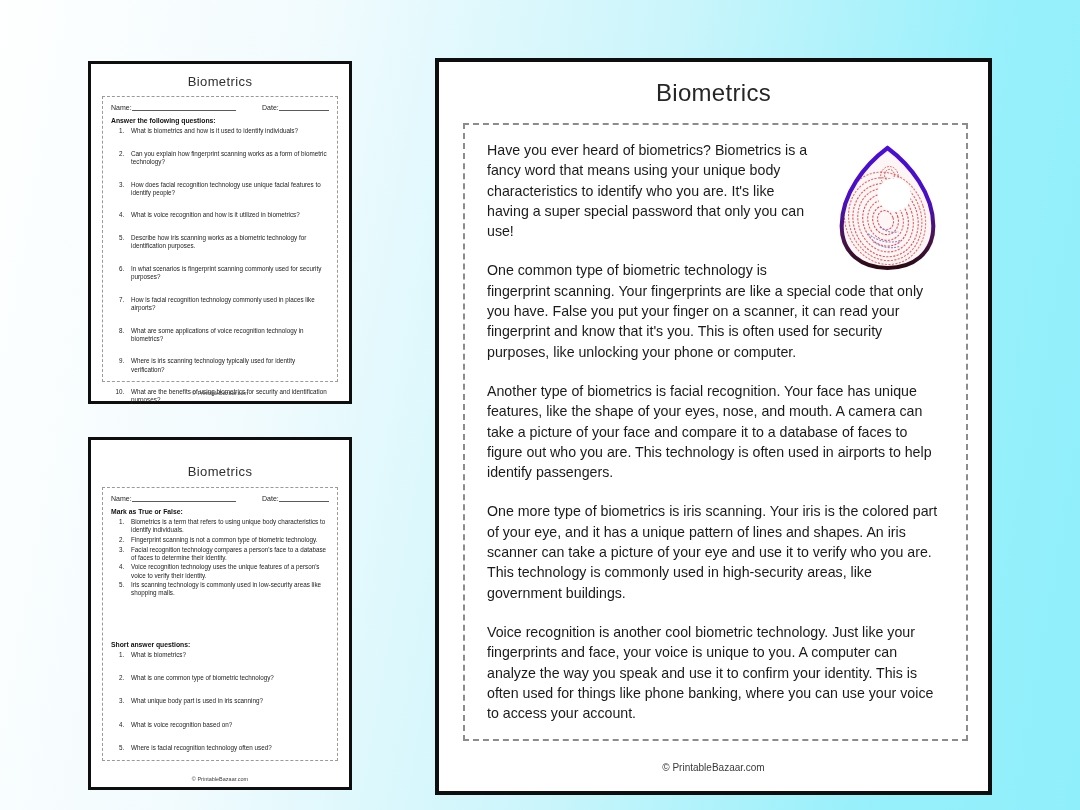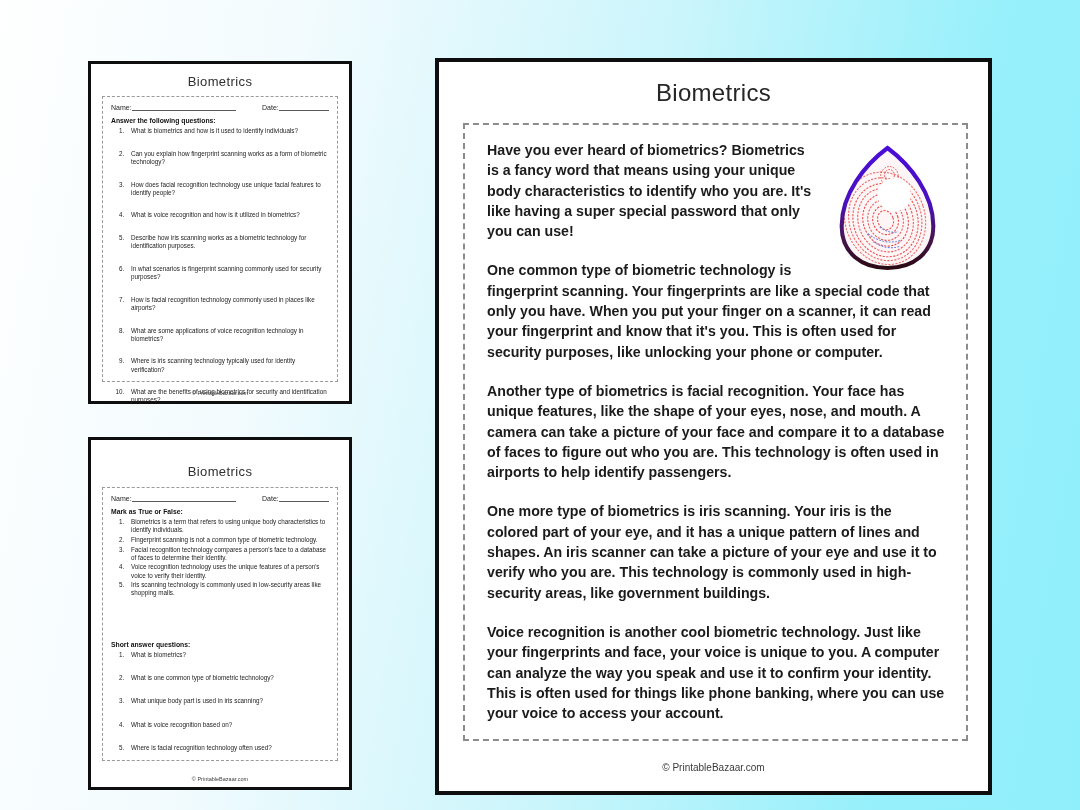--- a/index.html
+++ b/index.html
@@ -38,21 +38,21 @@
   .tf-sa-gap{height:40px;}
 
   .small-footer{position:absolute;left:0;right:0;bottom:5px;text-align:center;
     font-size:5.5px;color:#3c3c3c;}
 
   .big-title{margin:0;padding-top:17px;text-align:center;font-size:24px;font-weight:400;
     color:#262626;letter-spacing:.3px;}
   .big-box{position:absolute;top:61px;left:24px;right:20px;bottom:50px;
     border:2px dashed #8c8c8c;padding:15px 20px 10px 22px;box-sizing:border-box;
     font-size:14.2px;line-height:1.43;color:#1b1b1b;overflow:hidden;}
-  .big-box p{margin:0 0 19px 0;font-weight:bold;}
+  .big-box p{margin:0 0 19px 0;}
   .fp-wrap{float:right;width:117px;height:129px;margin:2px 0 8px 14px;}
   .big-footer{position:absolute;left:0;right:0;bottom:18px;text-align:center;
     font-size:10px;color:#3a3a3a;}
 </style>
 </head>
 <body>
 
 <div id="canvas">
 
   <div class="page small" id="page-questions">
@@ -148,21 +148,21 @@
           <g fill="none" stroke="#6b79d8" stroke-width="1.1" stroke-dasharray="2 1.3" opacity="0.9">
             <path d="M40,94 q 16,12 33,7"></path>
             <path d="M45,102 q 13,9 27,5"></path>
             <path d="M52,87 q 9,7 19,5"></path>
           </g>
 
           <path d="M60,6 C37,23 13,53 13,86 C13,114 34,129 60,129 C86,129 107,114 107,86 C107,53 83,23 60,6 Z" fill="none" stroke="url(#fpOutline)" stroke-width="4.2" stroke-linecap="round"></path>
         </svg>
       </div>
       <p>Have you ever heard of biometrics? Biometrics is a fancy word that means using your unique body characteristics to identify who you are. It's like having a super special password that only you can use!</p>
-      <p>One common type of biometric technology is fingerprint scanning. Your fingerprints are like a special code that only you have. When you put your finger on a scanner, it can read your fingerprint and know that it's you. This is often used for security purposes, like unlocking your phone or computer.</p>
+      <p>One common type of biometric technology is fingerprint scanning. Your fingerprints are like a special code that only you have. False you put your finger on a scanner, it can read your fingerprint and know that it's you. This is often used for security purposes, like unlocking your phone or computer.</p>
       <p>Another type of biometrics is facial recognition. Your face has unique features, like the shape of your eyes, nose, and mouth. A camera can take a picture of your face and compare it to a database of faces to figure out who you are. This technology is often used in airports to help identify passengers.</p>
       <p>One more type of biometrics is iris scanning. Your iris is the colored part of your eye, and it has a unique pattern of lines and shapes. An iris scanner can take a picture of your eye and use it to verify who you are. This technology is commonly used in high-security areas, like government buildings.</p>
       <p>Voice recognition is another cool biometric technology. Just like your fingerprints and face, your voice is unique to you. A computer can analyze the way you speak and use it to confirm your identity. This is often used for things like phone banking, where you can use your voice to access your account.</p>
 
     </div>
     <div class="big-footer">© PrintableBazaar.com</div>
   </div>
 
 </div>
 

